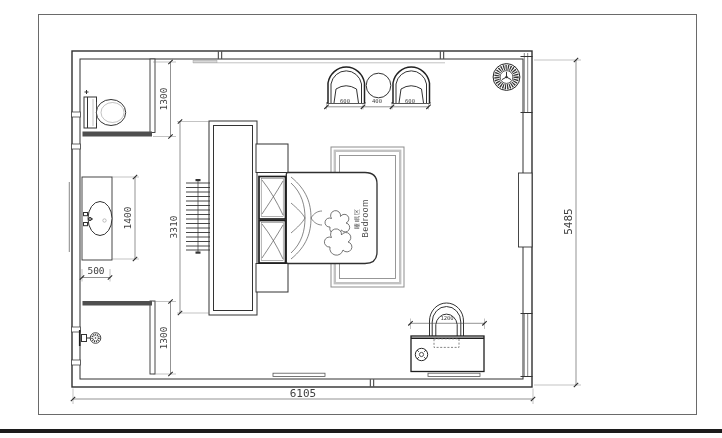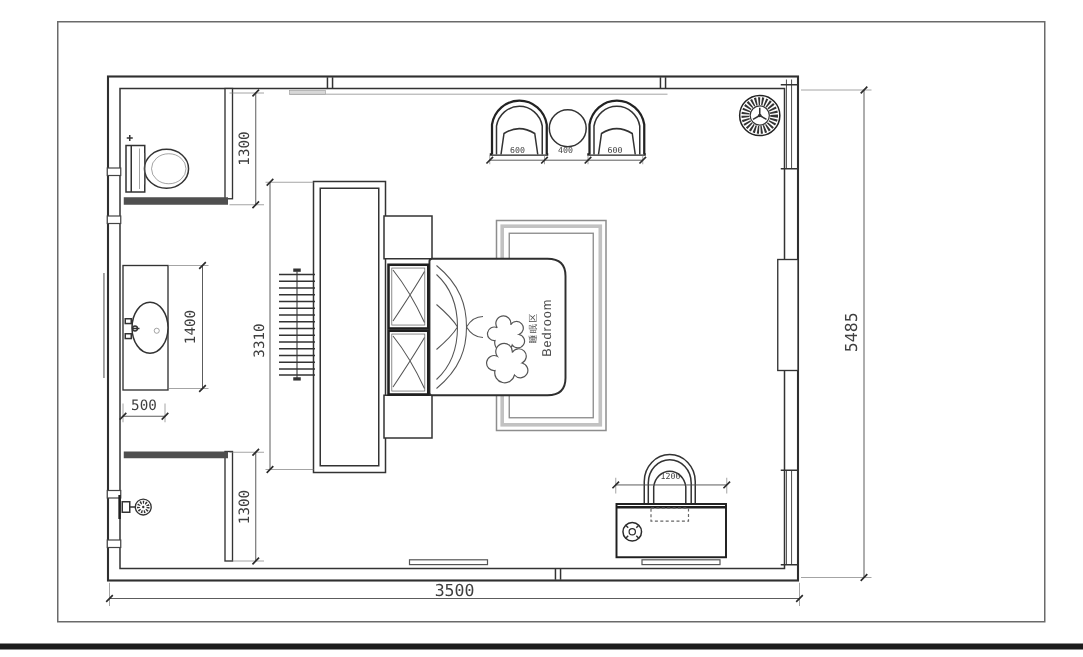--- a/index.html
+++ b/index.html
@@ -231,21 +231,21 @@
         M70.8,401.2 L75.2,396.8 M530.8,401.2 L535.2,396.8
         M573.8,62.2 L578.2,57.8 M573.8,387.2 L578.2,382.8
         M177.8,123.7 L182.2,119.3 M177.8,315.2 L182.2,310.8
         M132.8,179.2 L137.2,174.8 M132.8,261.2 L137.2,256.8
         M168.3,64.2 L172.7,59.8 M168.3,138.7 L172.7,134.3
         M168.3,303.7 L172.7,299.3 M168.3,376.2 L172.7,371.8
         M79.8,279.7 L84.2,275.3 M107.8,279.7 L112.2,275.3"></path>
     </g>
   </svg>
 
-  <div class="lbl big" style="left:281px;top:388px;width:44px;height:11px;">3500</div>
+  <div class="lbl big" style="left:281px;top:388px;width:44px;height:11px;">6105</div>
   <div class="lbl big rot" style="left:546px;top:216px;width:44px;height:11px;">5485</div>
   <div class="lbl med rot" style="left:152px;top:222px;width:44px;height:10px;">3310</div>
   <div class="lbl med rot" style="left:106px;top:213px;width:44px;height:10px;">1400</div>
   <div class="lbl med rot" style="left:142px;top:94px;width:44px;height:10px;">1300</div>
   <div class="lbl med rot" style="left:142px;top:333px;width:44px;height:10px;">1300</div>
   <div class="lbl med" style="left:78px;top:266px;width:36px;height:11px;">500</div>
   <div class="lbl tiny" style="left:331px;top:99px;width:28px;height:7px;">600</div>
   <div class="lbl tiny" style="left:363px;top:99px;width:28px;height:7px;">400</div>
   <div class="lbl tiny" style="left:396px;top:99px;width:28px;height:7px;">600</div>
   <div class="lbl tiny" style="left:431px;top:315.5px;width:32px;height:7px;">1200</div>

